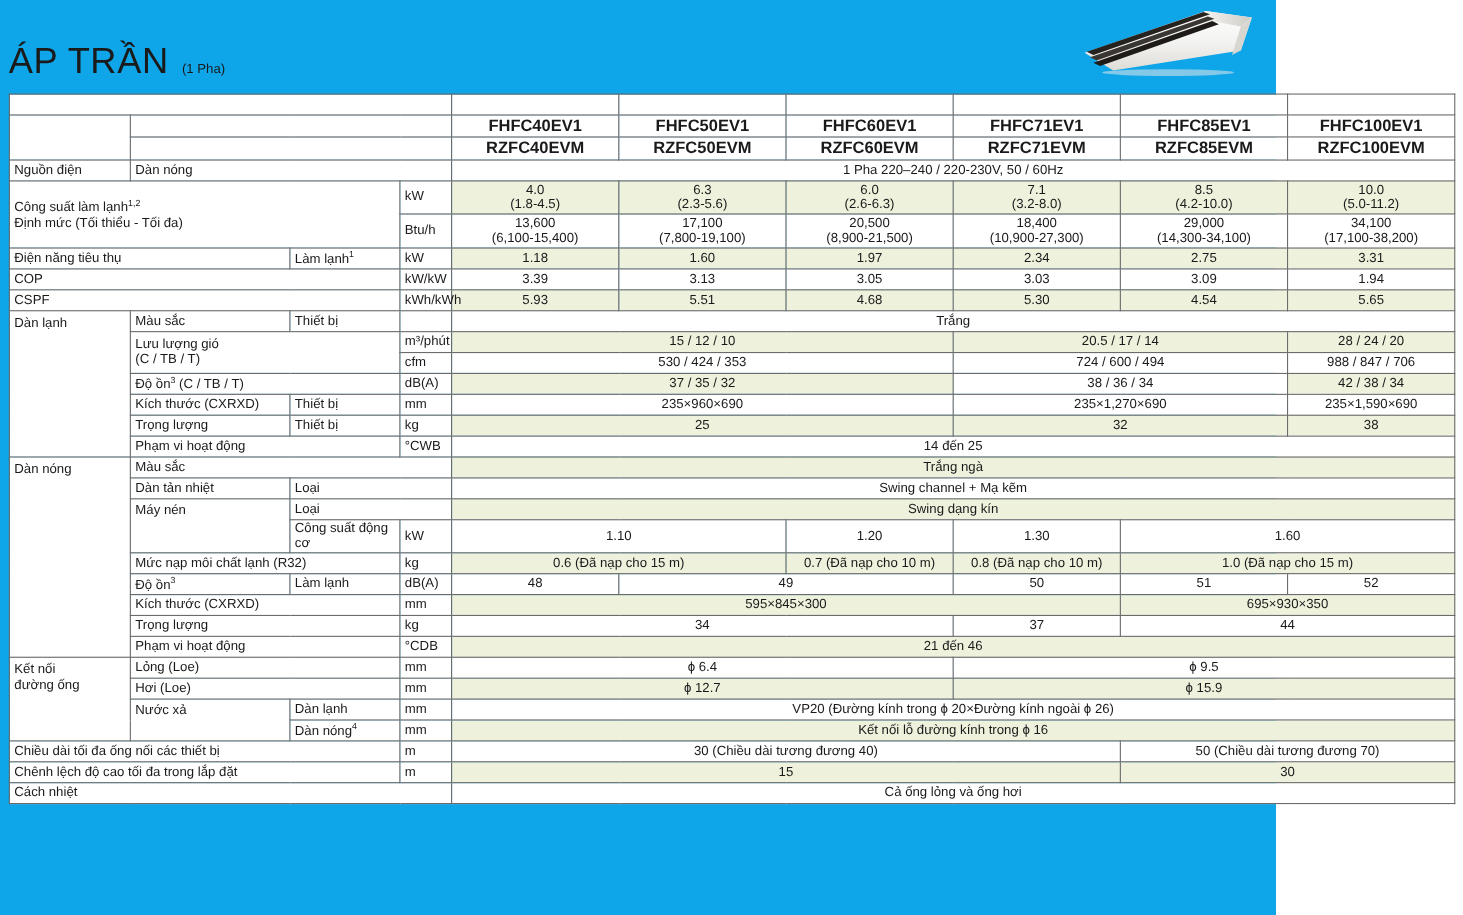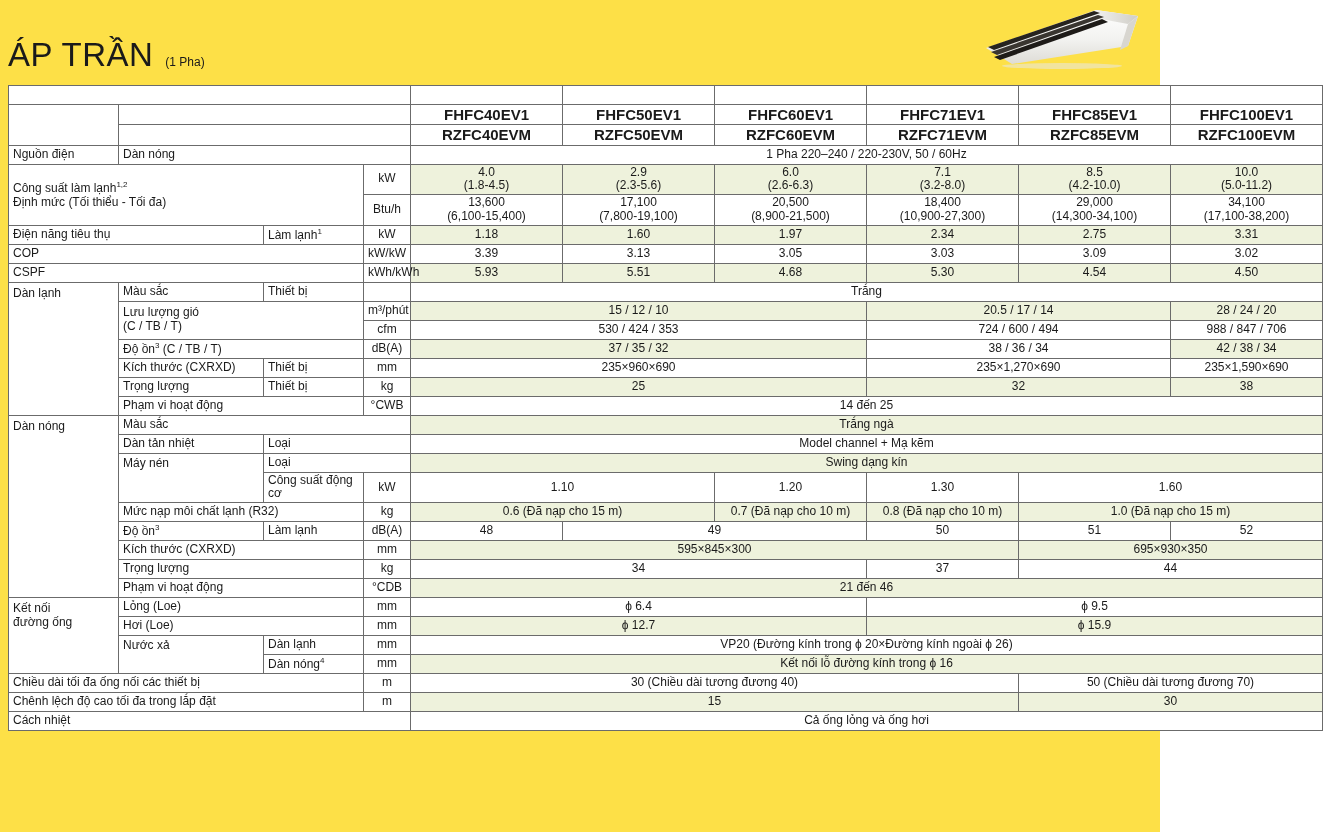--- a/index.html
+++ b/index.html
@@ -8,21 +8,21 @@
     margin: 0; padding: 0;
     width: 1330px; height: 832px;
     background: #ffffff;
     font-family: "Liberation Sans", "DejaVu Sans", sans-serif;
     overflow: hidden;
   }
   #page {
     position: relative;
     width: 1160px;
     height: 832px;
-    background: #fde047;
+    background: #0ea5e9;
   }
 
   
   .title-wrap {
     position: absolute;
     left: 8px;
     top: 38px;
     display: flex;
     align-items: baseline;
     gap: 12px;
@@ -104,21 +104,20 @@
     color: #1a1a1a;
   }
   .lbl {
     background: #eaeaea;
     text-align: left;
     font-size: 12px;
     padding-left: 6px;
   }
   .unit {
     background: #eaeaea;
-    text-align: center;
     font-size: 12px;
   }
   .val { text-align: center; font-size: 12px; background: #ffffff; }
   .val.tint { background: #eef2dc; }
   .small-note { font-size: 8px; vertical-align: super; }
   .two-line { line-height: 1.2; }
   td.tall { height: 40px; }
   td.tall2 { height: 32px; }
 </style>
 </head>
@@ -218,21 +217,21 @@
             <span>Công suất làm lạnh</span><span class="small-note">1,2</span>
           </div>
           <div class="two-line">Định mức (Tối thiểu - Tối đa)</div>
         </td>
         <td class="unit tall2">kW</td>
         <td class="val tint tall2">
           <div>4.0</div>
           <div>(1.8-4.5)</div>
         </td>
         <td class="val tint tall2">
-          <div>2.9</div>
+          <div>6.3</div>
           <div>(2.3-5.6)</div>
         </td>
         <td class="val tint tall2">
           <div>6.0</div>
           <div>(2.6-6.3)</div>
         </td>
         <td class="val tint tall2">
           <div>7.1</div>
           <div>(3.2-8.0)</div>
         </td>
@@ -289,32 +288,32 @@
       </tr>
 
       <tr>
         <td class="lbl" colspan="3">COP</td>
         <td class="unit">kW/kW</td>
         <td class="val">3.39</td>
         <td class="val">3.13</td>
         <td class="val">3.05</td>
         <td class="val">3.03</td>
         <td class="val">3.09</td>
-        <td class="val">3.02</td>
+        <td class="val">1.94</td>
       </tr>
 
       <tr>
         <td class="lbl" colspan="3">CSPF</td>
         <td class="unit">kWh/kWh</td>
         <td class="val tint">5.93</td>
         <td class="val tint">5.51</td>
         <td class="val tint">4.68</td>
         <td class="val tint">5.30</td>
         <td class="val tint">4.54</td>
-        <td class="val tint">4.50</td>
+        <td class="val tint">5.65</td>
       </tr>
 
       <tr>
         <td class="lbl" rowspan="7" style="vertical-align:top; padding-top:4px;">Dàn lạnh</td>
         <td class="lbl">Màu sắc</td>
         <td class="lbl">Thiết bị</td>
         <td class="unit"></td>
         <td class="val" colspan="6">Trắng</td>
       </tr>
 
@@ -372,21 +371,21 @@
 
       <tr>
         <td class="lbl" rowspan="9" style="vertical-align:top; padding-top:4px;">Dàn nóng</td>
         <td class="lbl" colspan="3">Màu sắc</td>
         <td class="val tint" colspan="6">Trắng ngà</td>
       </tr>
 
       <tr>
         <td class="lbl">Dàn tản nhiệt</td>
         <td class="lbl" colspan="2">Loại</td>
-        <td class="val" colspan="6">Model channel + Mạ kẽm</td>
+        <td class="val" colspan="6">Swing channel + Mạ kẽm</td>
       </tr>
 
       <tr>
         <td class="lbl" rowspan="2" style="vertical-align:top; padding-top:3px;">Máy nén</td>
         <td class="lbl" colspan="2">Loại</td>
         <td class="val tint" colspan="6">Swing dạng kín</td>
       </tr>
 
       <tr>
         <td class="lbl">Công suất động cơ</td>

